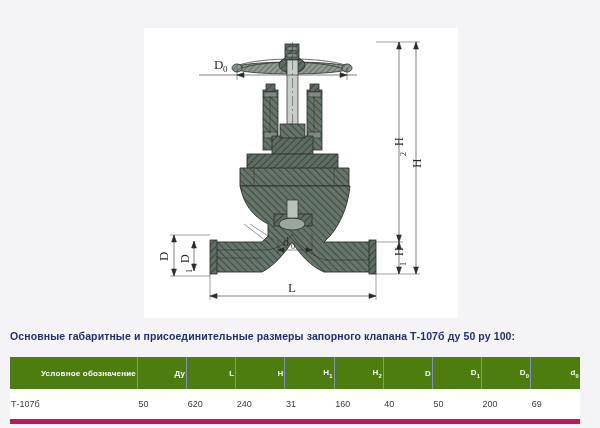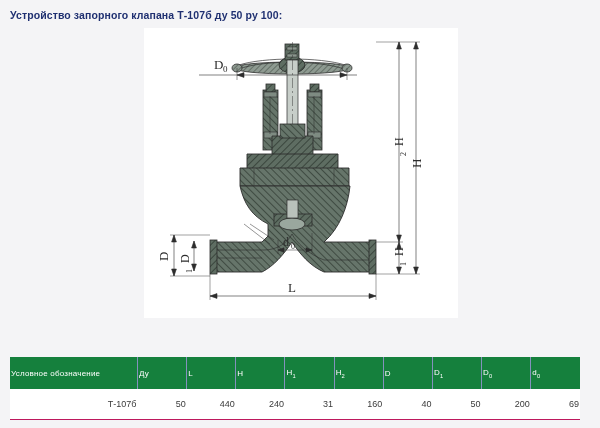--- a/index.html
+++ b/index.html
@@ -52,54 +52,53 @@
   
   .spec-table {
     position: absolute;
     left: 10px;
     top: 357px;
     width: 570px;
     border-collapse: collapse;
     table-layout: fixed;
   }
   .spec-table thead th {
-    background: #15803d;
+    background: #4d7c0f;
     color: #ffffff;
     font-size: 8px;
-    font-weight: normal;
+    font-weight: bold;
     height: 30px;
-    text-align: left;
+    text-align: right;
     vertical-align: middle;
     border-right: 1px solid #8491bd;
     letter-spacing: 0.2px;
   }
   .spec-table thead th:last-child {
     border-right: none;
   }
   .spec-table tbody td {
     background: #ffffff;
     color: #3a3a3a;
     font-size: 9px;
     height: 28px;
-    text-align: right;
+    text-align: left;
     vertical-align: middle;
-    border-bottom: 1px solid #be185d;
+    border-bottom: 5px solid #be185d;
   }
   .spec-table thead th.name-col,
   .spec-table tbody td.name-col {
     width: 125px;
   }
   .sub { font-size: 0.72em; vertical-align: sub; }
 </style>
 </head>
 <body>
 
 <div class="page">
 
-  <div class="heading" id="heading-drawing">Устройство запорного клапана Т-107б ду 50 ру 100:</div>
 
   <div class="drawing-panel">
     <svg width="314" height="290" viewBox="0 0 314 290" xmlns="http://www.w3.org/2000/svg">
       <defs>
         <pattern id="hatch" width="5" height="5" patternUnits="userSpaceOnUse" patternTransform="rotate(45)">
           <rect width="5" height="5" fill="#5e6d62"></rect>
           <line x1="0" y1="0" x2="0" y2="5" stroke="#2a332c" stroke-width="1.4"></line>
         </pattern>
         <pattern id="hatch2" width="5" height="5" patternUnits="userSpaceOnUse" patternTransform="rotate(-45)">
           <rect width="5" height="5" fill="#66756a"></rect>
@@ -254,20 +253,21 @@
           <polygon points="66,268 73,265.6 73,270.4"></polygon>
           <polygon points="232,268 225,265.6 225,270.4"></polygon>
           <line x1="66" y1="246" x2="66" y2="272" stroke-width="0.45"></line>
           <line x1="232" y1="246" x2="232" y2="272" stroke-width="0.45"></line>
           <text x="144" y="264" font-size="13" stroke="none">L</text>
         </g>
       </g>
     </svg>
   </div>
 
+  <div class="heading" id="heading-table">Основные габаритные и присоединительные размеры запорного клапана Т-107б ду 50 ру 100:</div>
 
   <table class="spec-table">
     <thead>
       <tr>
         <th class="name-col">
           <span>Условное обозначение</span>
         </th>
         <th>
           <span>Ду</span>
         </th>
@@ -294,21 +294,21 @@
         </th>
         <th>
           <span>d</span><span class="sub">0</span>
         </th>
       </tr>
     </thead>
     <tbody>
       <tr>
         <td class="name-col">Т-107б</td>
         <td>50</td>
-        <td>440</td>
+        <td>620</td>
         <td>240</td>
         <td>31</td>
         <td>160</td>
         <td>40</td>
         <td>50</td>
         <td>200</td>
         <td>69</td>
       </tr>
     </tbody>
   </table>

